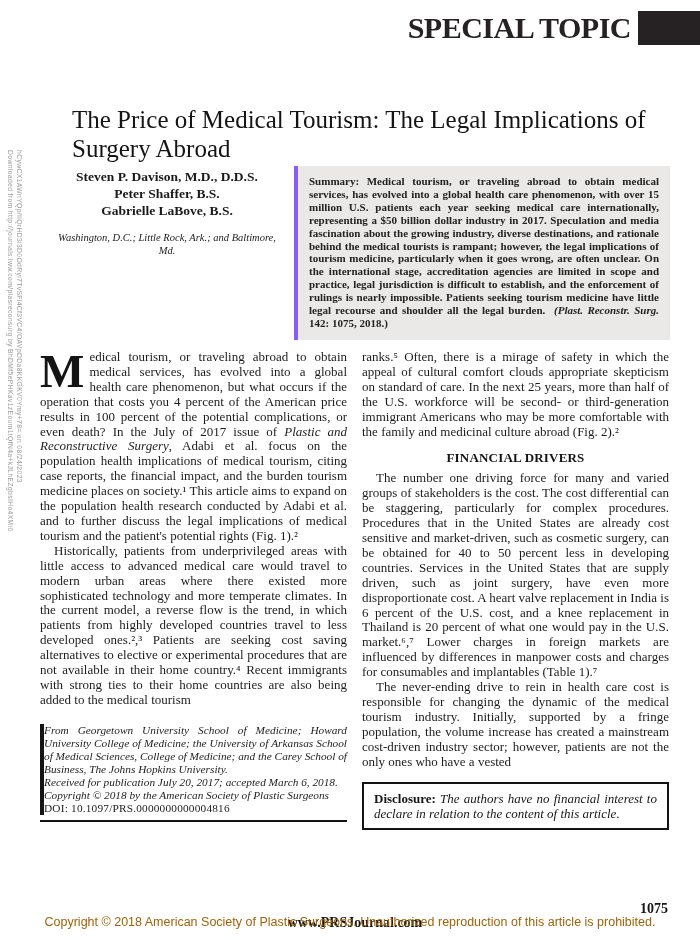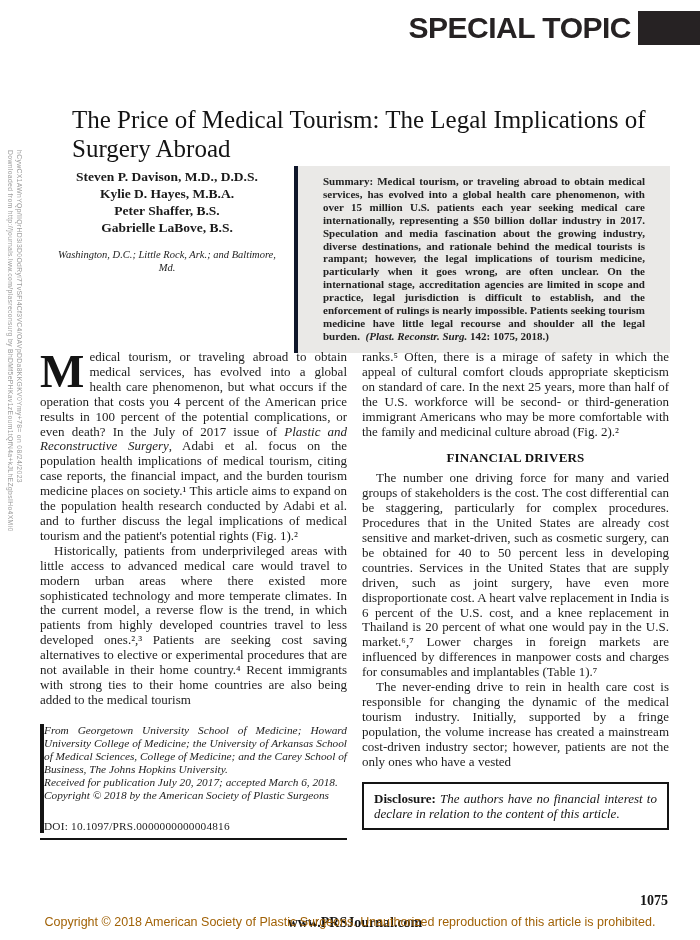--- a/index.html
+++ b/index.html
@@ -10,39 +10,39 @@
   
   .watermark{position:absolute;top:150px;left:7px;display:flex;gap:2px;}
   .wm-line{
     writing-mode:vertical-rl;text-orientation:mixed;
     font-family:"Liberation Sans", sans-serif;font-size:6.8px;letter-spacing:0.35px;
     color:#9c9c9c;white-space:nowrap;
   }
   
   .header{position:absolute;top:10px;right:0;display:flex;align-items:center;}
   .header-label{
-    font-family:Liberation Sans, sans-serif;font-size:30px;font-weight:600;
+    font-family:Liberation Serif, serif;font-size:30px;font-weight:600;
     letter-spacing:-0.5px;color:#262223;line-height:36px;
   }
   .header-bar{width:62px;height:34px;background:#262223;margin-left:7px;}
   
   .title{
     position:absolute;left:72px;top:88px;width:580px;
     font-size:25px;line-height:29px;color:#141414;font-weight:normal;
   }
   
   .byline-row{position:absolute;left:56px;top:166px;right:30px;display:flex;gap:16px;}
   .authors{width:222px;flex-shrink:0;text-align:center;padding-top:2px;}
   .author-name{font-weight:bold;font-size:13.5px;line-height:17px;color:#1a1a1a;}
   .locations{
     margin-top:12px;font-style:italic;font-size:10.5px;line-height:13px;color:#222;
   }
   .summary-box{
-    flex:1;background:#eae9e7;border-left:4px solid #0f172a;
-    padding:9px 25px 10px;align-self:flex-start;
+    flex:1;background:#eae9e7;border-left:4px solid #8b5cf6;
+    padding:9px 11px 10px;align-self:flex-start;
     font-size:11px;line-height:12.9px;font-weight:bold;color:#222;text-align:justify;
   }
   .summary-citation-italic{font-style:italic;}
   
   .columns{position:absolute;left:40px;top:350px;width:630px;display:flex;gap:15px;}
   .col{width:307px;font-size:13px;line-height:14.9px;text-align:justify;color:#1c1c1c;}
   .col p{margin:0;}
   .indent{text-indent:14px;}
   .dropcap{
     float:left;font-weight:bold;font-size:47px;line-height:39px;
@@ -51,33 +51,33 @@
   .italic{font-style:italic;}
   .section-heading{
     text-align:center;font-weight:bold;font-size:13px;letter-spacing:0.2px;
     margin:12px 0 5px;color:#141414;
   }
   
   .footnote{
     margin-top:16px;border-left:4px solid #141414;
     font-size:11.3px;line-height:13.1px;font-style:italic;text-align:justify;color:#1d1d1d;
   }
-  .footnote .doi{font-style:normal;margin-top:18px;letter-spacing:0.2px;}
+  .footnote .doi{font-style:normal;margin-top:0;letter-spacing:0.2px;}
   .footnote-rule{border-top:2px solid #141414;margin-top:5px;width:100%;}
   
   .disclosure{
     margin-top:13px;border:2px solid #141414;padding:7px 10px;
     font-size:13px;line-height:15px;text-align:justify;color:#161616;
   }
   .disclosure .label{font-weight:bold;font-style:normal;}
   .disclosure .text{font-style:italic;}
   
   .footer{position:absolute;left:40px;right:30px;top:893px;height:20px;}
   .footer-url{display:block;text-align:center;font-weight:bold;font-size:14px;color:#141414;margin-top:22px;}
-  .footer-page{position:absolute;right:2px;top:0;font-weight:bold;font-size:14px;color:#141414;}
+  .footer-page{position:absolute;right:2px;top:8px;font-weight:bold;font-size:14px;color:#141414;}
   .bottom-copyright{
     position:absolute;left:0;right:0;top:915px;text-align:center;
     font-family:"Liberation Sans", sans-serif;font-size:12.5px;color:#a16207;
   }
 </style>
 </head>
 <body>
 
 <div class="page">
 
@@ -89,21 +89,20 @@
   <div class="header">
     <span class="header-label">SPECIAL TOPIC</span>
     <span class="header-bar"></span>
   </div>
 
   <h1 class="title">The Price of Medical Tourism: The Legal Implications of Surgery Abroad</h1>
 
   <div class="byline-row">
     <div class="authors">
       <div class="author-name">Steven P. Davison, M.D., D.D.S.</div>
-      <div class="author-name">Kylie D. Hayes, M.B.A.</div>
       <div class="author-name">Peter Shaffer, B.S.</div>
       <div class="author-name">Gabrielle LaBove, B.S.</div>
       <div class="locations">Washington, D.C.; Little Rock, Ark.; and Baltimore, Md.</div>
     </div>
     <div class="summary-box">
       <span>Summary:</span><span> Medical tourism, or traveling abroad to obtain medical services, has evolved into a global health care phenomenon, with over 15 million U.S. patients each year seeking medical care internationally, representing a $50 billion dollar industry in 2017. Speculation and media fascination about the growing industry, diverse destinations, and rationale behind the medical tourists is rampant; however, the legal implications of tourism medicine, particularly when it goes wrong, are often unclear. On the international stage, accreditation agencies are limited in scope and practice, legal jurisdiction is difficult to establish, and the enforcement of rulings is nearly impossible. Patients seeking tourism medicine have little legal recourse and shoulder all the legal burden.&nbsp;&nbsp;</span><span class="summary-citation-italic">(Plast. Reconstr. Surg.</span><span> 142: 1075, 2018.)</span>
     </div>
   </div>
 
   <div class="columns">

